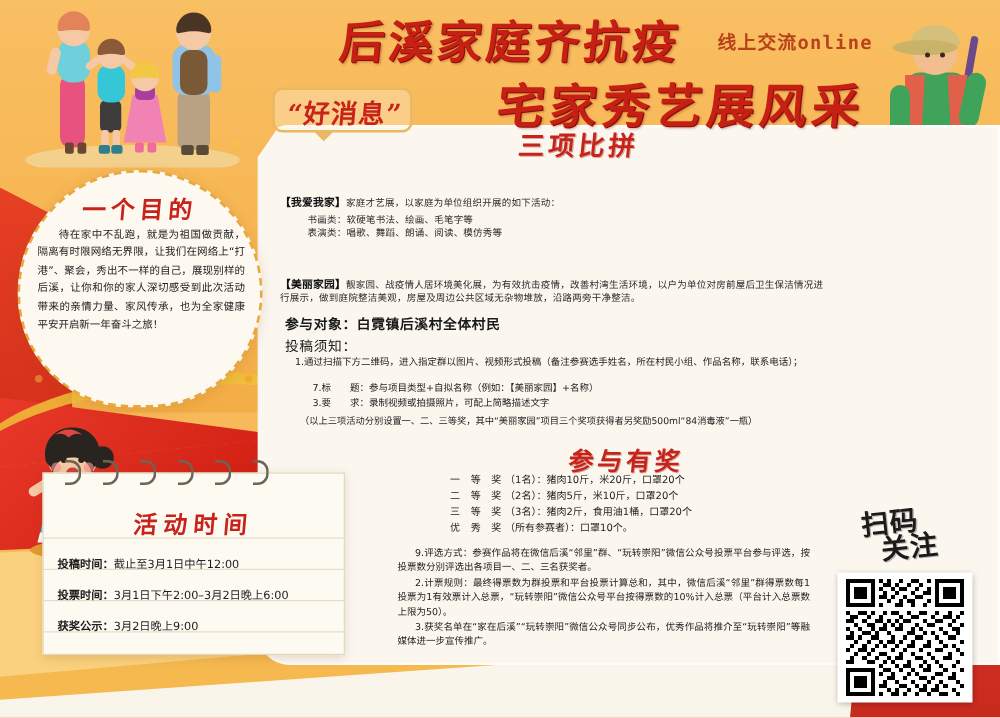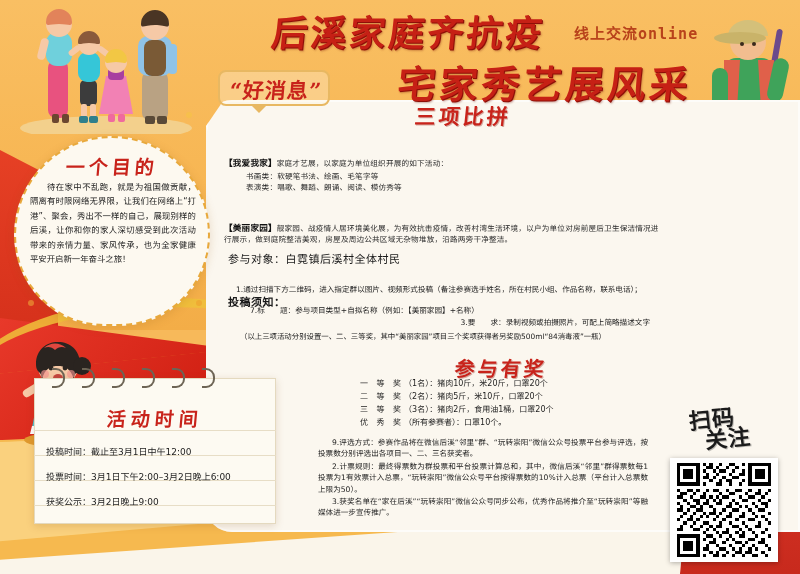--- a/index.html
+++ b/index.html
@@ -132,26 +132,26 @@
   .body-txt{
     position:absolute;color:#2b2b2b;line-height:1.42;
     font-size:7.6px;letter-spacing:.2px;
   }
   .tag{font-weight:bold;font-size:8.6px;color:#111;}
   .blk{margin:0 0 2px 0;}
   .indent{padding-left:22px;}
 
   .obj-line{
     position:absolute;left:228px;top:250px;
-    font-size:11px;font-weight:normal;color:#1a1a1a;letter-spacing:.5px;
+    font-size:11px;font-weight:bold;color:#1a1a1a;letter-spacing:.5px;
     white-space:nowrap;
   }
   .notice-line{
     position:absolute;left:228px;top:268px;
-    font-size:11px;font-weight:bold;color:#1a1a1a;letter-spacing:.5px;margin-top:25px;
+    font-size:11px;font-weight:normal;color:#1a1a1a;letter-spacing:.5px;
   }
   .note-item{
     position:absolute;font-size:7.6px;color:#222;line-height:1.5;
   }
   .note-foot{
     position:absolute;left:240px;top:330px;font-size:7.4px;color:#222;
   }
 
   
   .prize-list{
@@ -202,21 +202,21 @@
   .sched-title{
     position:absolute;left:34px;top:404px;width:242px;text-align:center;
     font-family:"DejaVu Serif","Liberation Serif",serif;
     font-size:19px;font-weight:bold;color:#c8231b;letter-spacing:5px;
     transform:skewX(-5deg);
   }
   .sched-rows{position:absolute;left:46px;top:440px;width:232px;}
   .sched-row{
     font-size:9px;color:#1d1d1d;height:25px;line-height:25px;white-space:nowrap;
   }
-  .sched-row b{font-weight:normal;}
+  .sched-row b{font-weight:bold;}
 
   
   .qr-wrap{
     position:absolute;left:670px;top:458px;width:108px;height:104px;
     background:#ffffff;padding:5px;box-shadow:0 1px 5px rgba(0,0,0,.3);
   }
   .qr{width:100%;height:100%;display:block;}
   .qr-label{
     position:absolute;left:690px;top:408px;
     font-family:"DejaVu Serif","Liberation Serif",serif;
@@ -469,21 +469,21 @@
 
   <div class="body-txt" style="left:224px;top:222px;width:440px;">
     <span class="tag">【美丽家园】</span><span>靓家园、战疫情人居环境美化展，为有效抗击疫情，改善村湾生活环境，以户为单位对房前屋后卫生保洁情况进行展示，做到庭院整洁美观，房屋及周边公共区域无杂物堆放，沿路两旁干净整洁。</span>
   </div>
 
   <div class="obj-line">参与对象：白霓镇后溪村全体村民</div>
   <div class="notice-line">投稿须知：</div>
 
   <div class="note-item" style="left:236px;top:284px;width:414px;">1.通过扫描下方二维码，进入指定群以图片、视频形式投稿（备注参赛选手姓名，所在村民小组、作品名称，联系电话）；</div>
   <div class="note-item" style="left:250px;top:305px;width:400px;">7.标　　题：参与项目类型+自拟名称（例如：【美丽家园】+名称）</div>
-  <div class="note-item" style="left:250px;top:317px;width:400px;text-align:right;">3.要　　求：录制视频或拍摄照片，可配上简略描述文字</div>
+  <div class="note-item" style="left:250px;top:317px;width:400px;">3.要　　求：录制视频或拍摄照片，可配上简略描述文字</div>
   <div class="note-foot">（以上三项活动分别设置一、二、三等奖，其中“美丽家园”项目三个奖项获得者另奖励500ml“84消毒液”一瓶）</div>
 
   <div class="sched"></div>
   <div class="sched-lines">
     <i></i>
       <i></i>
       <i></i>
       <i></i>
   </div>
   <div class="spiral">

